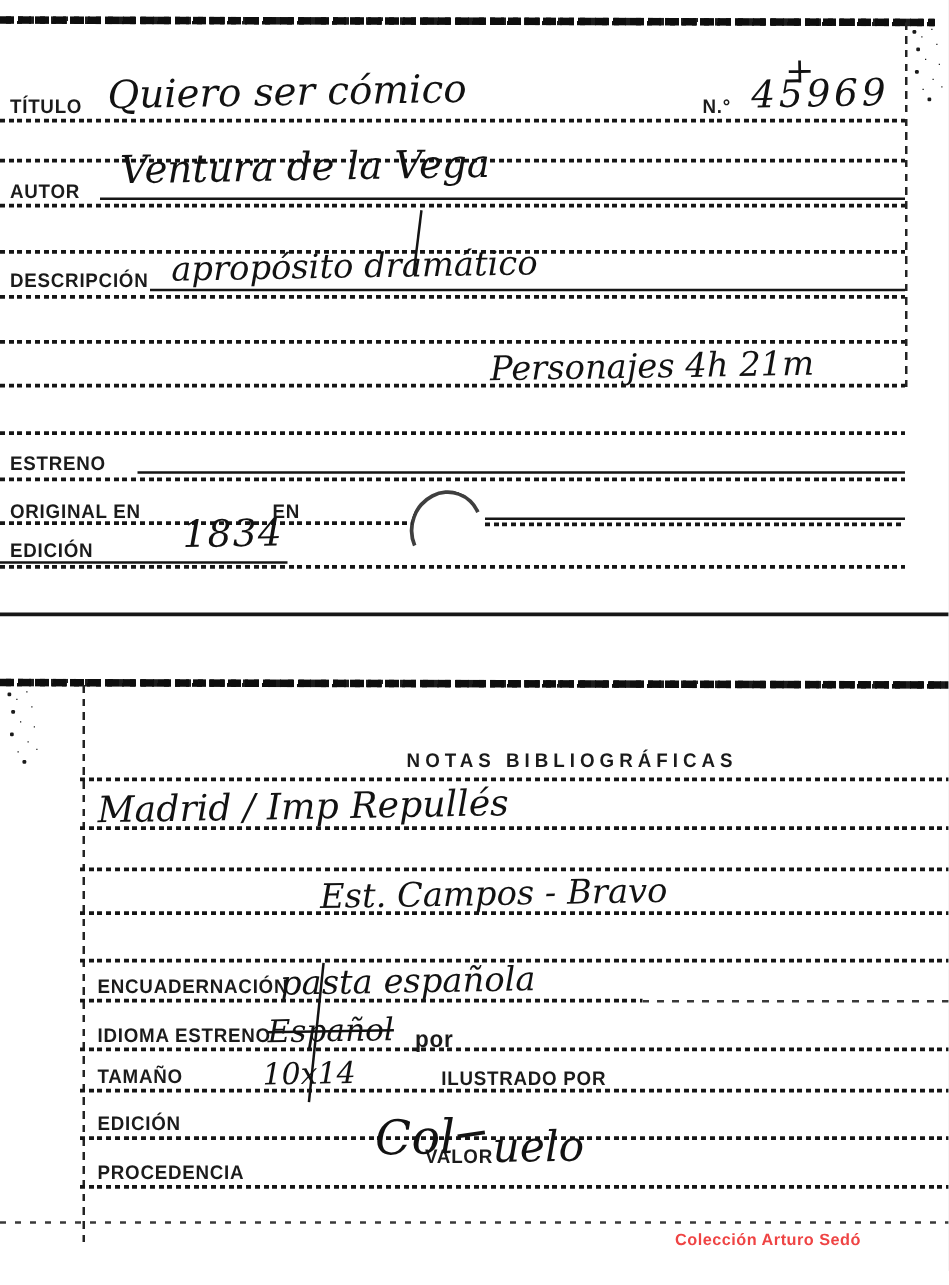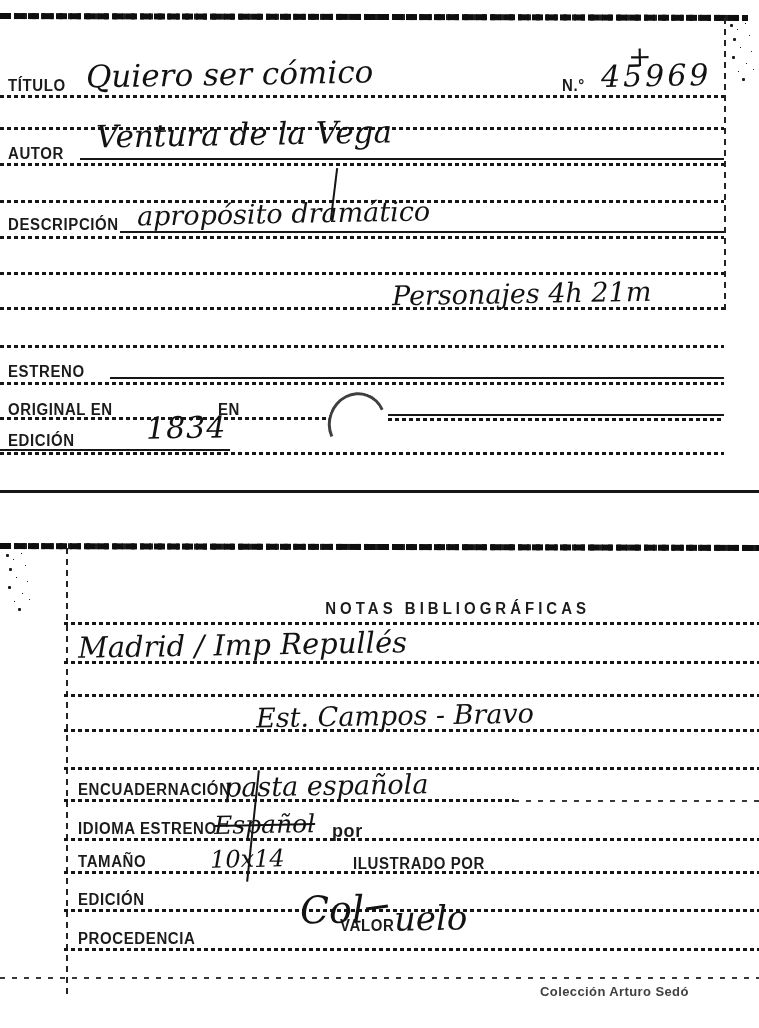--- a/index.html
+++ b/index.html
@@ -35,21 +35,21 @@
       18px 10px 0 -1px #222,9px 22px 0 -1px #151515,20px 26px 0 -1px #262626,
       2px 32px 0 0 #1a1a1a,15px 38px 0 -1px #222,7px 46px 0 -1px #111,
       22px 44px 0 -1px #2a2a2a,12px 54px 0 0 #1c1c1c;}
   .smudge{position:absolute;width:56px;height:52px;border:3px solid #2b2b2b;
     border-radius:50%;border-top-color:transparent;border-right-color:transparent;
     transform:rotate(110deg);opacity:.9;}
   .stroke{position:absolute;width:2px;background:#141414;}
   .dash{position:absolute;height:3px;background:#141414;transform:rotate(-8deg);}
   .footer{
     position:absolute;font-family:"Liberation Sans",sans-serif;font-weight:700;
-    font-size:13px;color:#404040;letter-spacing:.4px;white-space:nowrap;
+    font-size:13px;color:#ef4444;letter-spacing:.4px;white-space:nowrap;
   }
 </style>
 </head>
 <body>
 
 <div class="page">
 
   <div>
     <div class="rough" style="left:0;top:14px;width:748px;"></div>
     <div class="vdash" style="left:724px;top:18px;height:292px;"></div>

